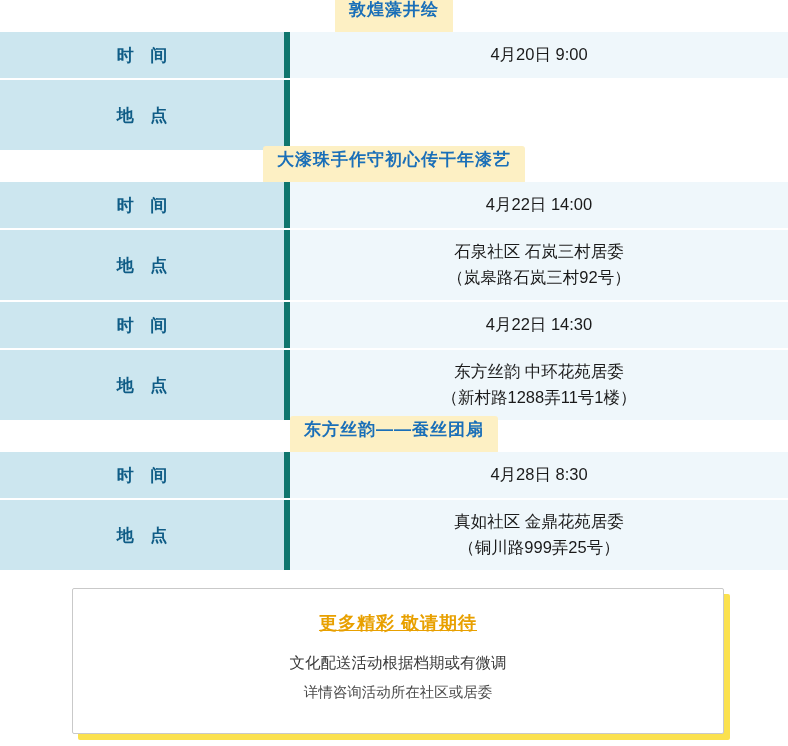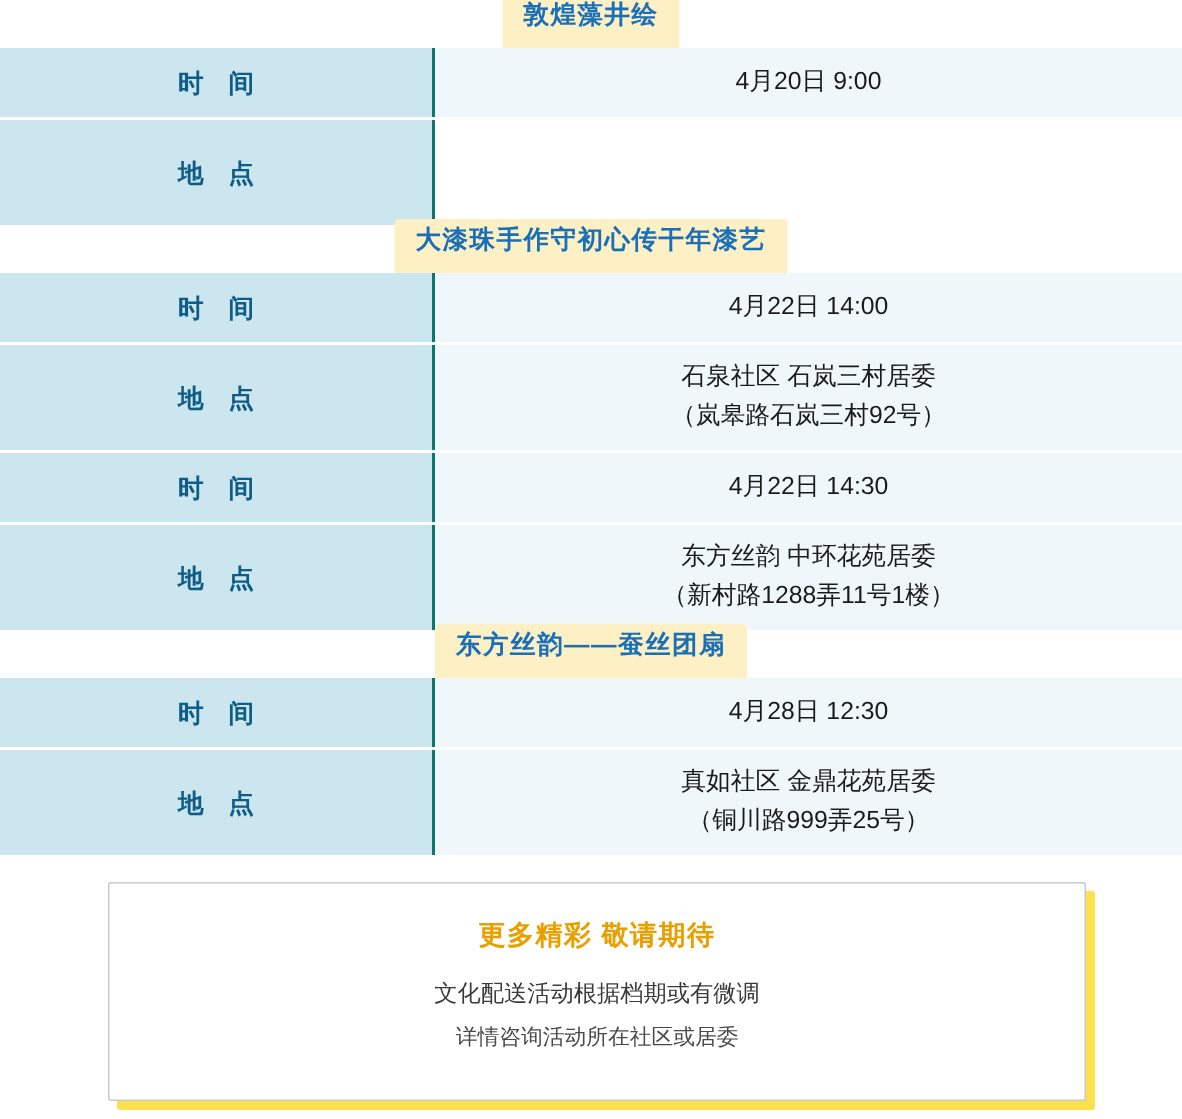--- a/index.html
+++ b/index.html
@@ -53,21 +53,21 @@
     flex: 0 0 290px;
     background: #cce6ef;
     color: #0f5c86;
     font-size: 17px;
     font-weight: bold;
     letter-spacing: 6px;
     text-indent: 6px;
     display: flex;
     align-items: center;
     justify-content: center;
-    border-right: 2px solid #0f766e;
+    border-right: 6px solid #0f766e;
   }
   .row .value {
     flex: 1 1 auto;
     background: #eff7fb;
     color: #1a1a1a;
     font-size: 16.5px;
     display: flex;
     flex-direction: column;
     align-items: center;
     justify-content: center;
@@ -104,20 +104,21 @@
     border-radius: 2px;
     padding: 22px 20px 26px 20px;
     text-align: center;
   }
   .note-title {
     color: #e8a000;
     font-size: 18px;
     font-weight: bold;
     letter-spacing: 1px;
     margin-bottom: 12px;
+    text-decoration: underline;
   }
   .note-line {
     color: #3a3a3a;
     font-size: 15.5px;
     line-height: 2.0;
   }
   .note-line.small {
     font-size: 14.5px;
     color: #4a4a4a;
   }
@@ -169,21 +170,21 @@
       <span class="line">（新村路1288弄11号1楼）</span>
     </div>
   </div>
 
   <div class="section-header">
     <span class="pill">东方丝韵——蚕丝团扇</span>
   </div>
   <div class="row h-single">
     <div class="label">时 间</div>
     <div class="value">
-      <span class="line">4月28日 12:30</span>
+      <span class="line">4月28日 8:30</span>
     </div>
   </div>
   <div class="row h-double">
     <div class="label">地 点</div>
     <div class="value">
       <span class="line">真如社区 金鼎花苑居委</span>
       <span class="line">（铜川路999弄25号）</span>
     </div>
   </div>
 

